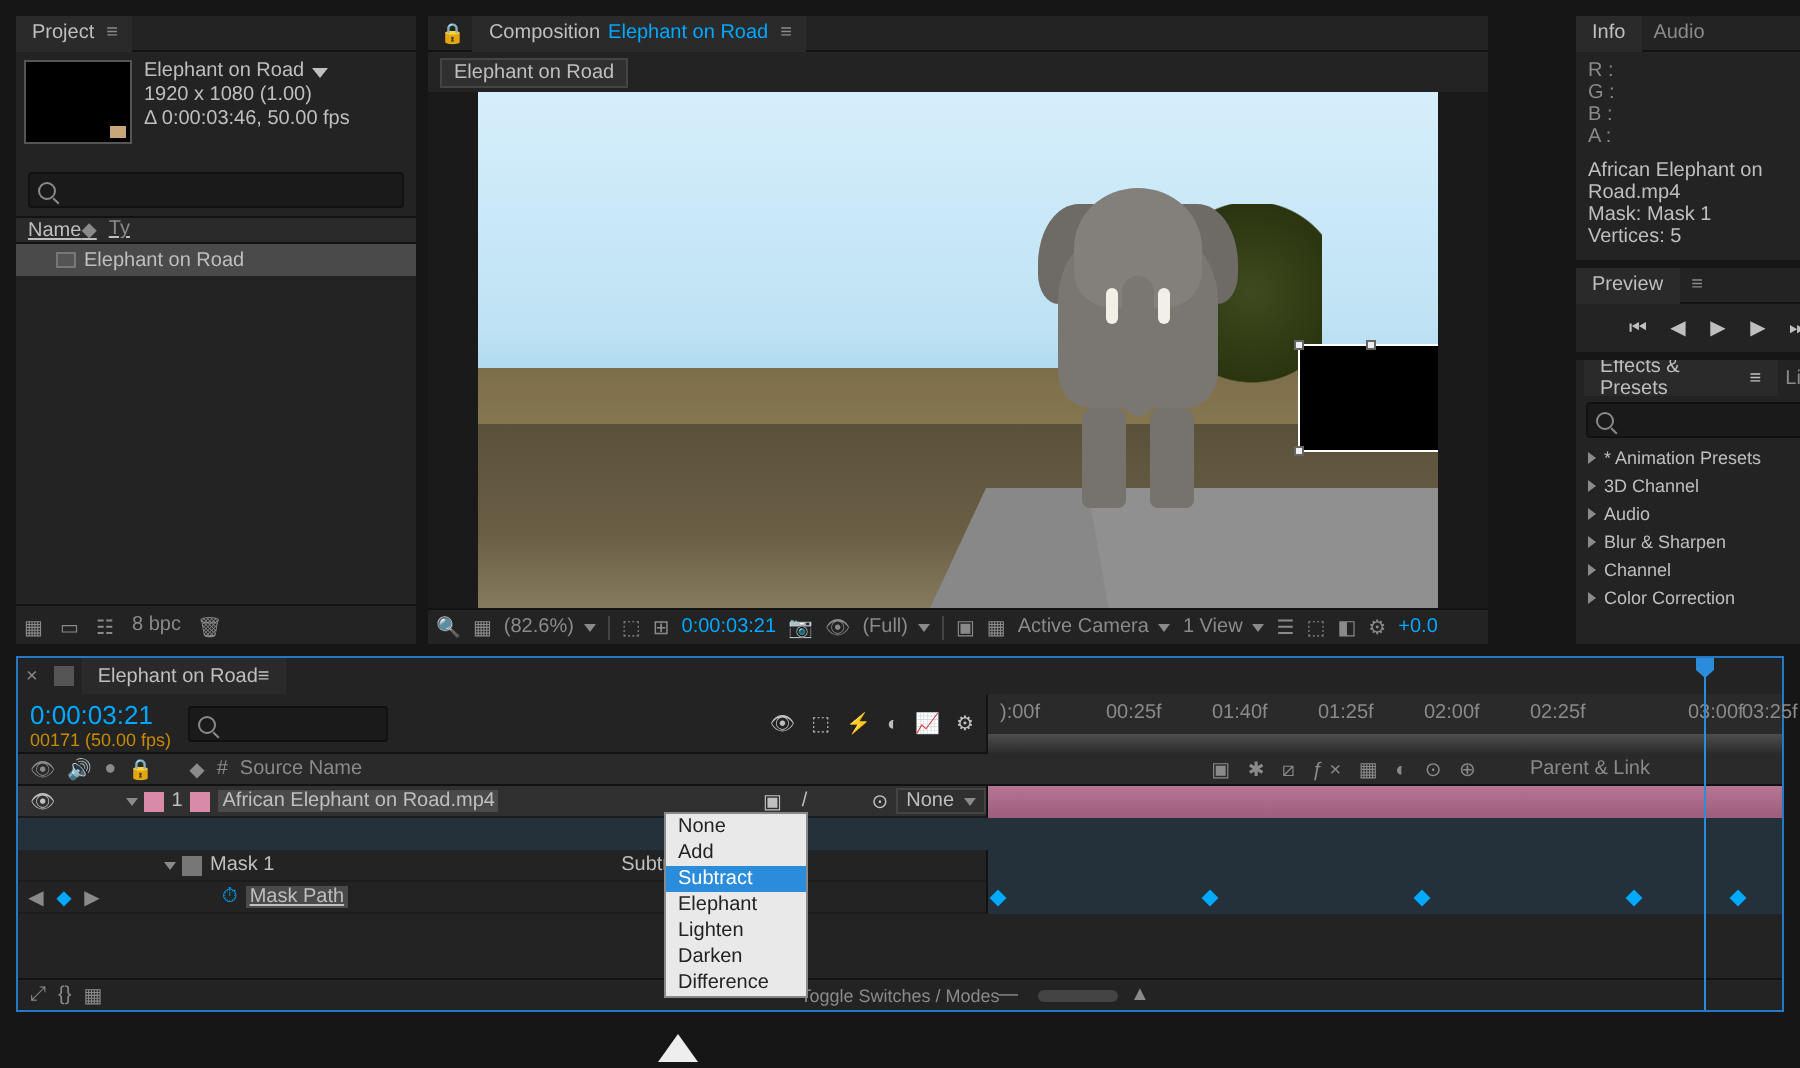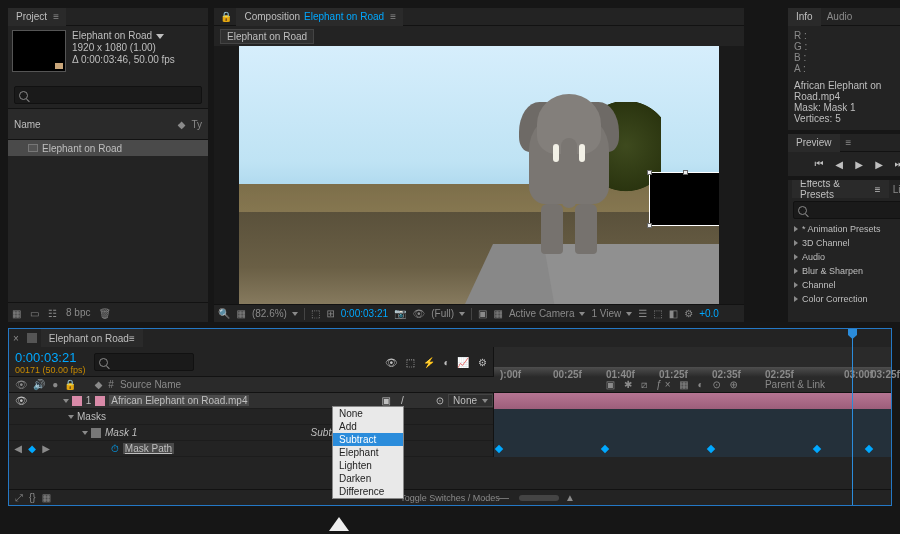--- a/index.html
+++ b/index.html
@@ -13,21 +13,21 @@
 #project-top{display:flex;padding:4px;height:56px;}
 .thumb{width:54px;height:42px;background:#000;border:1px solid #555;margin-right:6px;position:relative;}
 .thumb::after{content:"";position:absolute;right:2px;bottom:2px;width:8px;height:6px;background:#c9a67a;}
 .meta div{line-height:12px;}
 .asset-title{display:flex;align-items:center;gap:4px;}
 .tri{width:0;height:0;border-left:4px solid transparent;border-right:4px solid transparent;border-top:5px solid var(--txt);}
 #proj-search{margin:4px 6px;}
 .search{display:flex;align-items:center;height:18px;background:var(--bg0);border:1px solid #111;border-radius:2px;padding:0 4px;gap:4px;}
 .search-icon{width:9px;height:9px;border:1px solid var(--txt2);border-radius:50%;position:relative;}
 .search-icon::after{content:"";position:absolute;width:4px;height:1px;background:var(--txt2);transform:rotate(45deg);bottom:-2px;right:-3px;}
-#proj-cols{display:flex;justify-content:space-between;padding:0 6px;height:32px;align-items:center;background:var(--bg2);border-top:1px solid var(--border);border-bottom:1px solid var(--border);}
+#proj-cols{display:flex;justify-content:flex-start;padding:0 6px;height:14px;align-items:center;background:var(--bg2);border-top:1px solid var(--border);border-bottom:1px solid var(--border);text-decoration:underline;}
 .col-right-icons{display:flex;gap:6px;color:var(--txt2);}
 .tree-row{display:flex;align-items:center;height:16px;padding-left:8px;gap:4px;}
 .tree-row.sel{background:#4a4a4a;}
 .caret{width:0;height:0;border-top:3px solid transparent;border-bottom:3px solid transparent;border-left:4px solid var(--txt2);}
 .caret.open{transform:rotate(90deg);}
 .folder-icon{width:10px;height:8px;background:#b38640;}
 .comp-icon{width:10px;height:8px;background:#545454;border:1px solid #777;}
 #proj-foot{position:absolute;bottom:0;left:0;right:0;height:20px;border-top:1px solid var(--border);display:flex;align-items:center;padding:0 4px;gap:8px;color:var(--txt2);}
 .mini-icon{width:10px;height:10px;display:inline-block;}
 
@@ -77,21 +77,21 @@
 #tl-head{height:18px;display:flex;align-items:center;background:var(--bg1);}
 .tab-icon{width:10px;height:10px;background:#555;margin:0 4px;}
 #tl-top{height:30px;display:flex;border-bottom:1px solid var(--border);}
 #tl-left{width:485px;border-right:1px solid var(--border);}
 #tl-right{flex:1;position:relative;}
 #tc-row{display:flex;align-items:center;height:30px;padding:0 6px;gap:8px;}
 #tc-big{color:var(--cyan);font-size:13px;}
 #tc-small{color:#c78a00;font-size:9px;}
 #tl-cols{height:16px;display:flex;align-items:center;background:var(--bg2);border-bottom:1px solid var(--border);padding-left:6px;gap:6px;font-size:9px;color:var(--txt2);}
 #ruler{height:30px;background:var(--bg2);display:flex;align-items:flex-start;position:relative;font-size:9px;color:var(--txt2);}
-.tick{position:absolute;top:22px;font-weight:bold;}
+.tick{position:absolute;top:4px;}
 #ruler-bar{position:absolute;left:0;right:0;bottom:0;height:10px;background:linear-gradient(#4e4e4e,#2a2a2a);}
 .layer-row{height:16px;display:flex;align-items:center;border-bottom:1px solid #1c1c1c;}
 .lrow-l{width:485px;display:flex;align-items:center;padding-left:6px;gap:4px;border-right:1px solid var(--border);height:16px;}
 .color-chip{width:10px;height:10px;}
 .pink{background:#d98aa8;}
 .grey{background:#777;}
 .lrow-r{flex:1;position:relative;height:16px;background:#24303a;}
 #dropdown-box{position:absolute;left:332px;top:406px;width:72px;background:#e9e9e9;border:1px solid #888;color:#222;z-index:50;}
 .dd-item{padding:1px 6px;font-size:10px;}
 .dd-item.sel{background:var(--blue);color:#fff;}
@@ -306,21 +306,21 @@
         <span>⚙</span>
       </div>
     </div>
     <div id="tl-right">
       <div id="ruler">
           <div id="ruler-bar"></div>
           <span class="tick" style="left: 6px;">):00f</span>
           <span class="tick" style="left: 59px;">00:25f</span>
           <span class="tick" style="left: 112px;">01:40f</span>
           <span class="tick" style="left: 165px;">01:25f</span>
-          <span class="tick" style="left: 218px;">02:35f</span>
+          <span class="tick" style="left: 218px;">02:00f</span>
           <span class="tick" style="left: 271px;">02:25f</span>
           <span class="tick" style="left: 324px; padding-left: 26px;">03:00f</span>
           <span class="tick" style="left: 377px;">03:25f</span>
         </div>
     </div>
   </div>
   <div id="tl-cols">
     <span>👁</span>
     <span>🔊</span>
     <span>●</span>
@@ -349,28 +349,24 @@
       <span>▣</span>
         <span style="width:2px"></span>
         <span>/</span>
       <span style="width:24px"></span>
       <span>⊙</span>
       <span class="dd" style="border:1px solid #444;padding:0 4px;">None</span>
     </div>
     <div class="lrow-r" style="background:linear-gradient(#b67593,#9d5e7b);"></div>
   </div>
   <div class="layer-row">
-    <div class="lrow-l" style="padding-left:60px;">
-      <span class="caret open"></span>
-      <span>Masks</span>
-    </div>
     <div class="lrow-r"></div>
   </div>
   <div class="layer-row">
-    <div class="lrow-l" style="padding-left:74px;font-style:italic;">
+    <div class="lrow-l" style="padding-left:74px;">
       <span class="caret open"></span>
       <span class="color-chip grey"></span>
       <span>Mask 1</span>
       <span style="flex:1"></span>
       <span class="dd" style="margin-right:4px">Subtract</span>
       <span style="margin-right:90px;color:var(--txt2)">Inverted</span>
     </div>
     <div class="lrow-r"></div>
   </div>
   <div class="layer-row">

